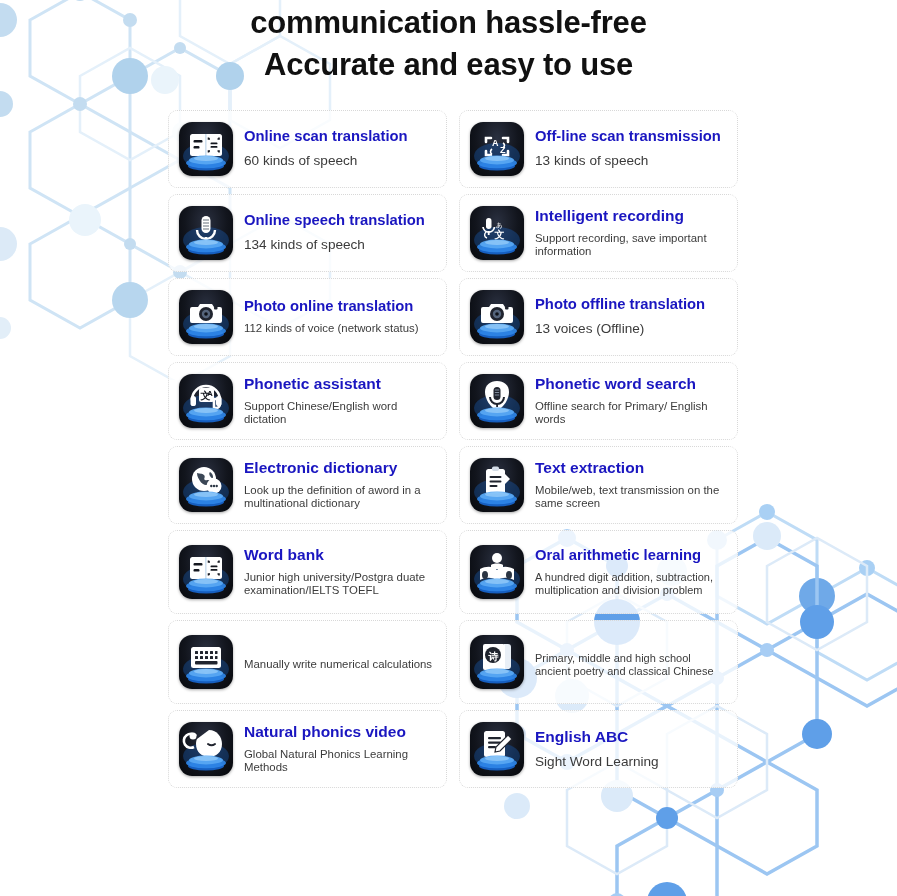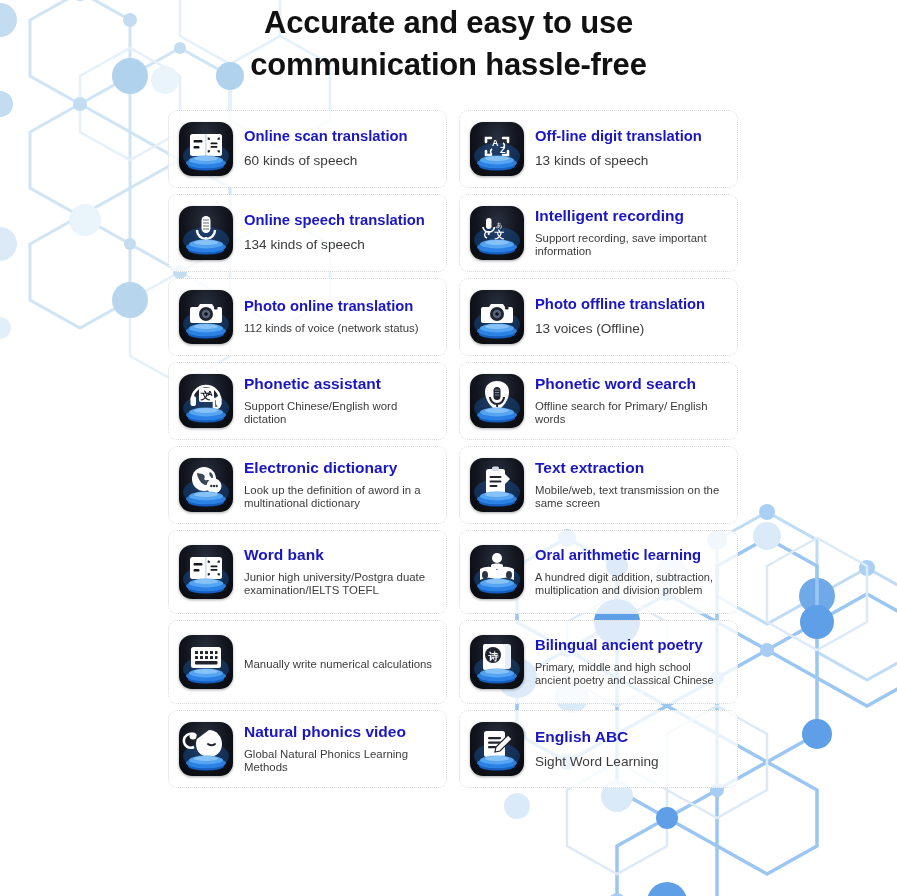--- a/index.html
+++ b/index.html
@@ -194,22 +194,22 @@
     <g fill="#dbeaf9" stroke="none">
       <circle cx="215" cy="65" r="15"></circle>
       <circle cx="115" cy="190" r="17"></circle>
       <circle cx="310" cy="30" r="14"></circle>
       <circle cx="160" cy="290" r="16"></circle>
       <circle cx="60" cy="300" r="13"></circle>
     </g>
   </svg>
 
   <div id="heading">
+    <span class="hline">communication hassle-free</span>
     <span class="hline">Accurate and easy to use</span>
-    <span class="hline">communication hassle-free</span>
   </div>
 
   <div id="feature-grid">
       <div class="grid-row">
         <div class="card">
           <div class="app-icon">
             <svg width="54" height="54" viewBox="0 0 54 54">
               <ellipse cx="27" cy="34" rx="23" ry="13" fill="#1b63c4" opacity="0.35"></ellipse>
         <rect x="11" y="12" width="32" height="22" rx="2.5" fill="#ffffff"></rect>
         <rect x="26" y="12" width="1.6" height="22" fill="#cfe0ef"></rect>
@@ -240,21 +240,21 @@
         <path d="M22 27c-2 1.5-2 4 0 5" stroke="#ffffff" stroke-width="1.6" fill="none"></path>
         <path d="M33 26c2-1.5 2-4 0-5" stroke="#ffffff" stroke-width="1.6" fill="none"></path>
 
   <ellipse cx="27" cy="44" rx="18" ry="4.6" fill="#1763c9" opacity="0.95"></ellipse>
   <ellipse cx="27" cy="41" rx="20" ry="5.2" fill="#2f86e8" opacity="0.9"></ellipse>
   <ellipse cx="27" cy="38" rx="17" ry="4.4" fill="#57a7f2" opacity="0.95"></ellipse>
   <ellipse cx="27" cy="36.5" rx="12" ry="2.6" fill="#8fc8f8" opacity="0.85"></ellipse>
             </svg>
           </div>
           <div class="card-text">
-            <div class="card-title t-sm">Off-line digit translation</div>
+            <div class="card-title t-sm">Off-line scan transmission</div>
             <div class="card-sub ">13 kinds of speech</div>
           </div>
         </div>
       </div>
       <div class="grid-row">
         <div class="card">
           <div class="app-icon">
             <svg width="54" height="54" viewBox="0 0 54 54">
               <ellipse cx="27" cy="34" rx="23" ry="13" fill="#1b63c4" opacity="0.35"></ellipse>
         <rect x="22.5" y="10" width="9" height="17" rx="4.5" fill="#ffffff"></rect>
@@ -535,21 +535,20 @@
         <circle cx="23" cy="20" r="8" fill="#20242e"></circle>
         <text x="18.5" y="24.5" font-family="Liberation Sans" font-size="10" font-weight="700" fill="#ffffff">诗</text>
 
   <ellipse cx="27" cy="44" rx="18" ry="4.6" fill="#1763c9" opacity="0.95"></ellipse>
   <ellipse cx="27" cy="41" rx="20" ry="5.2" fill="#2f86e8" opacity="0.9"></ellipse>
   <ellipse cx="27" cy="38" rx="17" ry="4.4" fill="#57a7f2" opacity="0.95"></ellipse>
   <ellipse cx="27" cy="36.5" rx="12" ry="2.6" fill="#8fc8f8" opacity="0.85"></ellipse>
             </svg>
           </div>
           <div class="card-text">
-            <div class="card-title t-sm">Bilingual ancient poetry</div>
             <div class="card-sub s-xs">Primary, middle and high school ancient poetry and classical Chinese</div>
           </div>
         </div>
       </div>
       <div class="grid-row">
         <div class="card">
           <div class="app-icon">
             <svg width="54" height="54" viewBox="0 0 54 54">
               <ellipse cx="27" cy="34" rx="23" ry="13" fill="#1b63c4" opacity="0.35"></ellipse>
         <path d="M30 8c8 0 13 7 13 14 0 8-6 13-13 13s-13-5-13-13c0-2 .4-4 1-5z" fill="#ffffff"></path>

